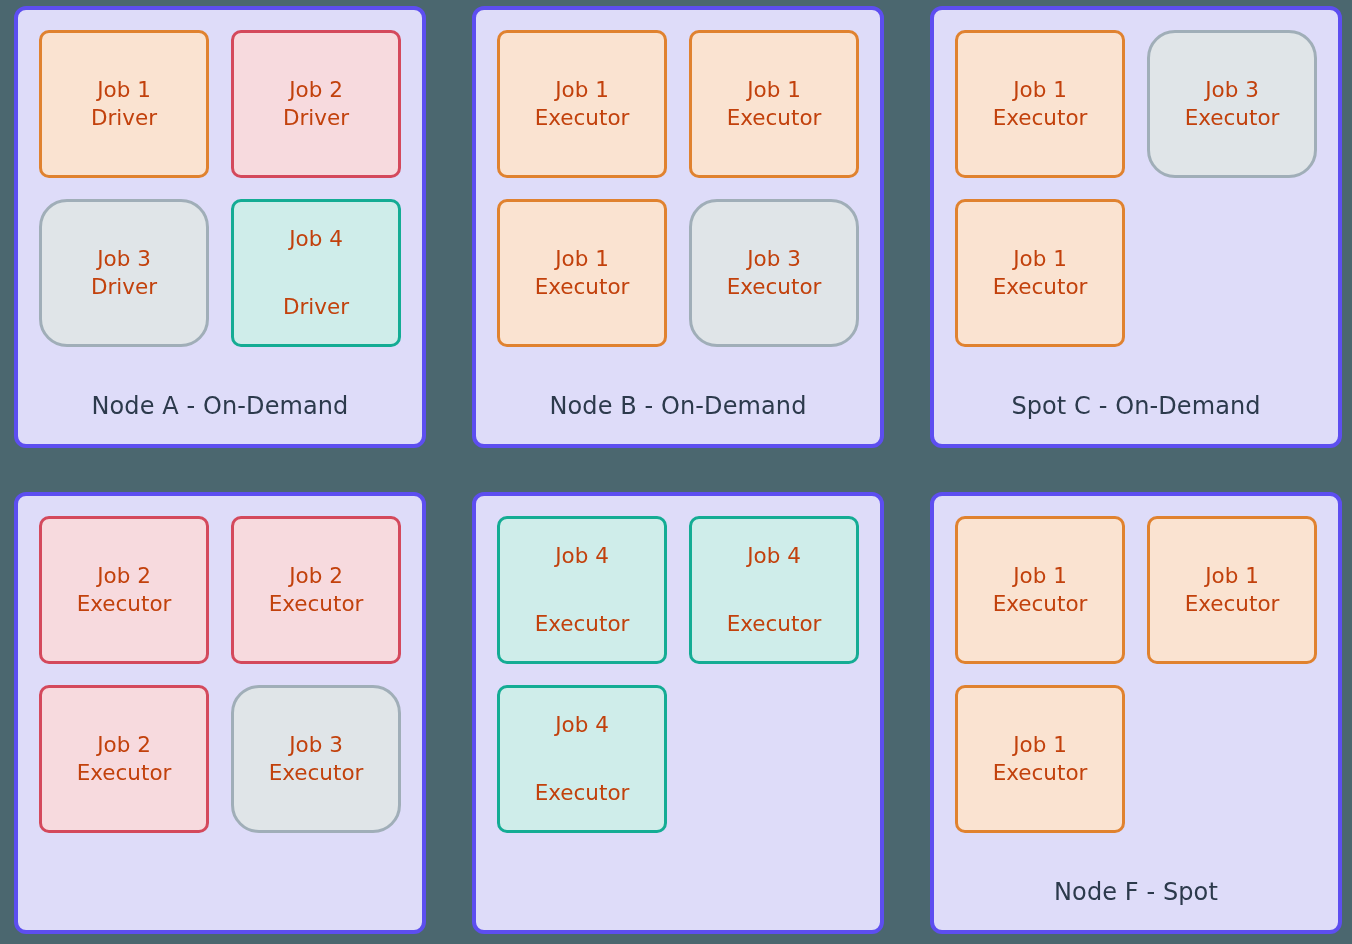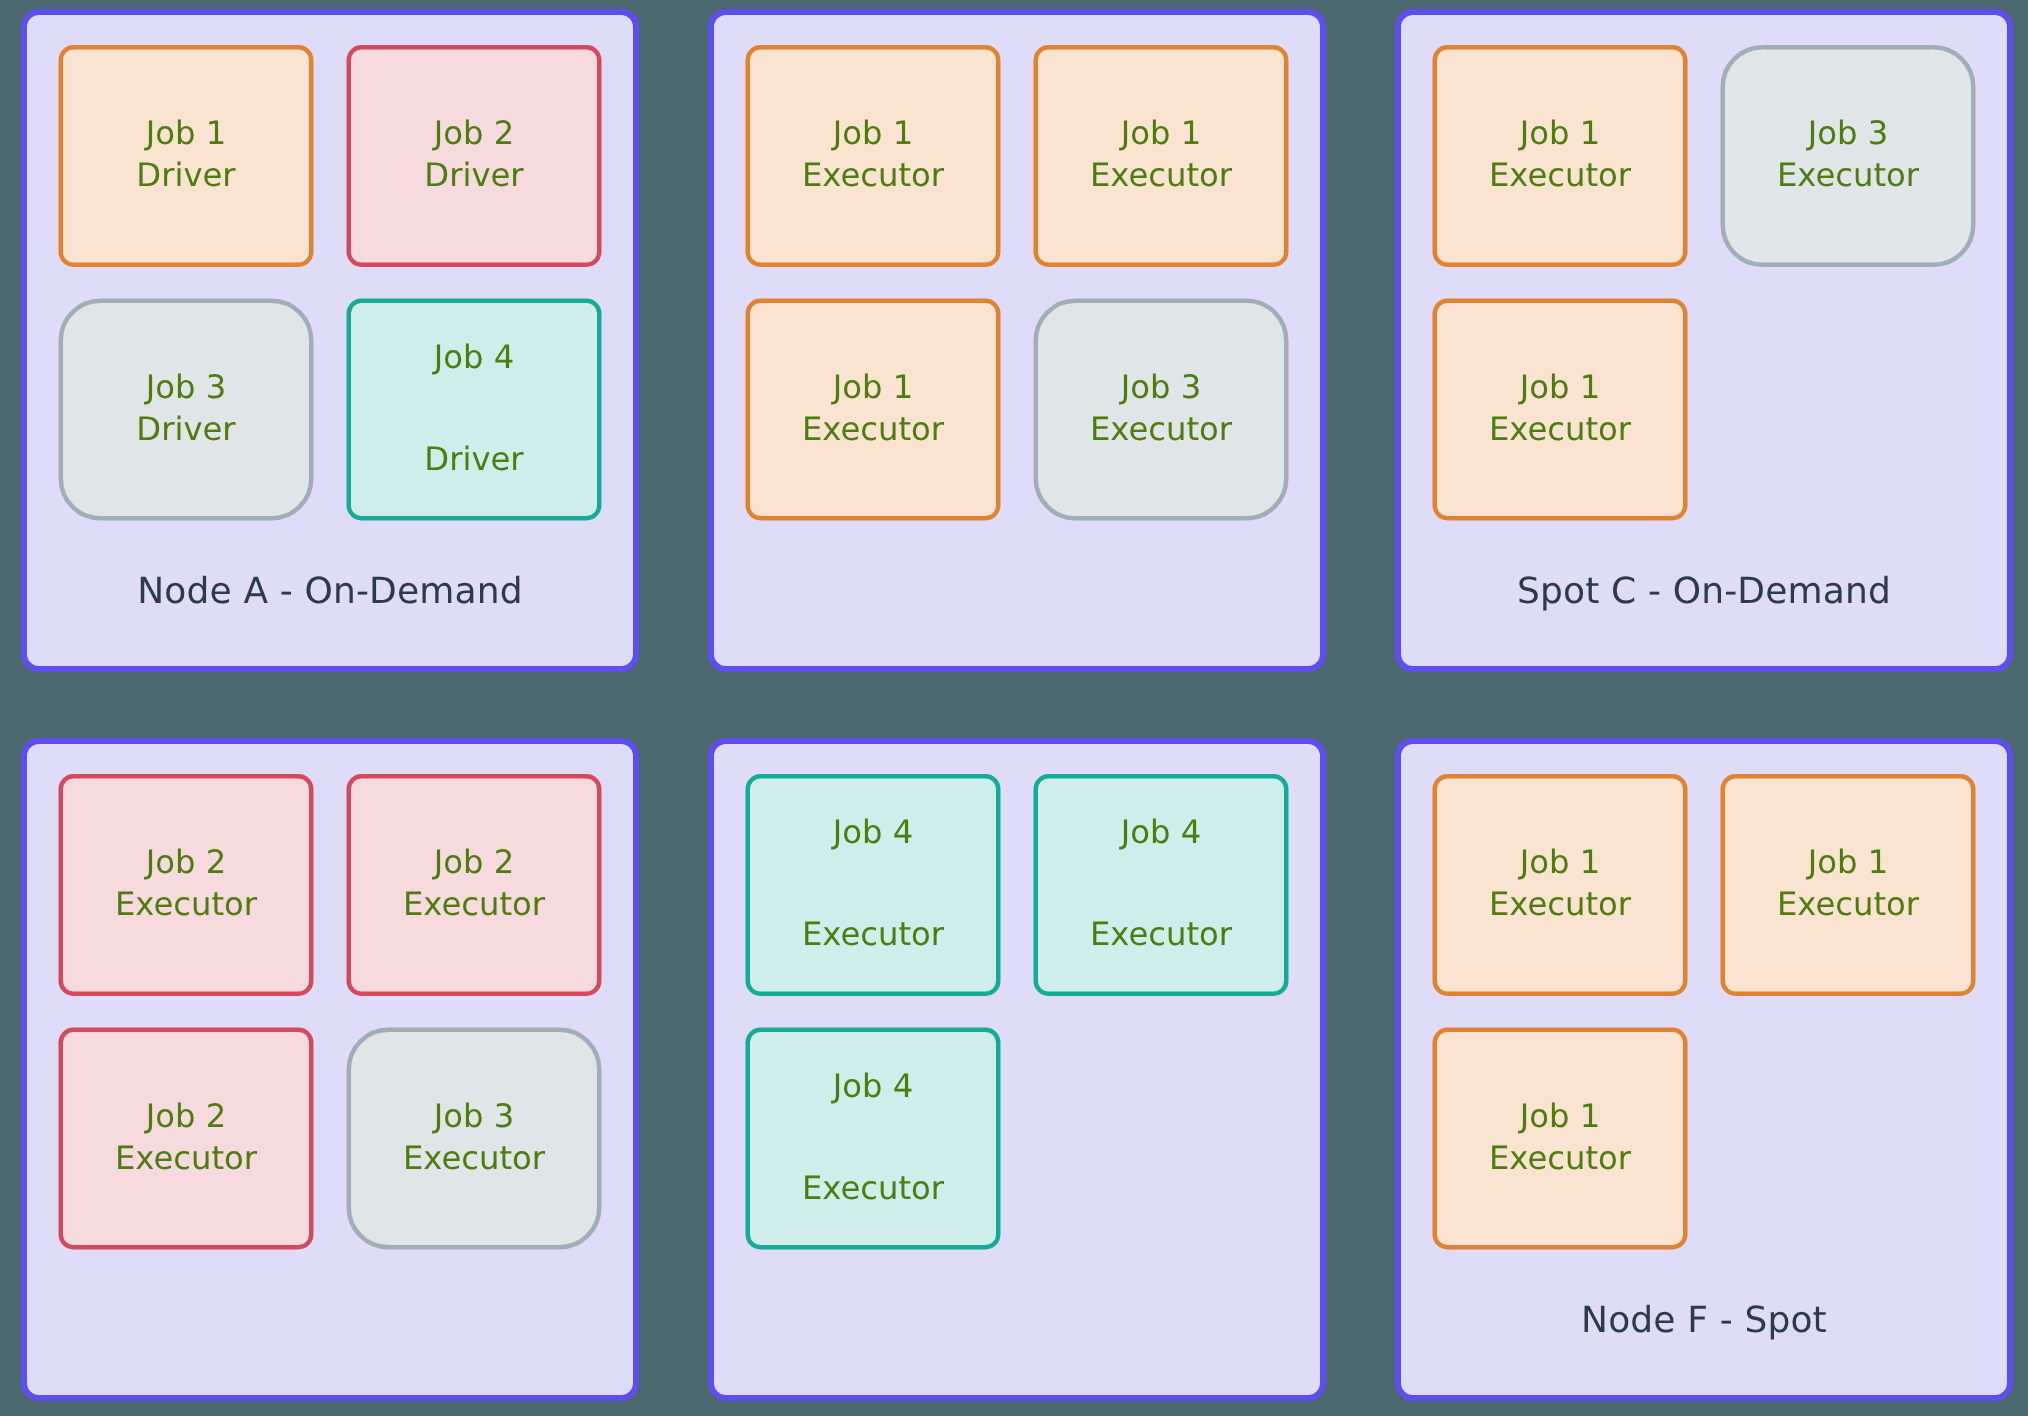--- a/index.html
+++ b/index.html
@@ -53,21 +53,21 @@
   .slot {
     box-sizing: border-box;
     border-radius: 10px;
     border: 3px solid transparent;
     display: flex;
     flex-direction: column;
     align-items: center;
     justify-content: center;
     line-height: 1.28;
     font-size: 21.5px;
-    color: #4d7c0f;
+    color: #c2410c;
     text-align: center;
   }
 
   .slot.empty {
     border-color: transparent;
     background: transparent;
   }
 
   .slot-line {
     display: block;
@@ -75,21 +75,21 @@
   }
 
   
   .theme-orange { background: #fae3d1; border-color: #e0822f; }
   .theme-red    { background: #f7dade; border-color: #d4495c; }
   .theme-gray   { background: #e0e5e8; border-color: #a0aeb8; border-radius: 28px; }
   .theme-teal   { background: #cfedea; border-color: #14ac94; gap: 40px; }
 
   .node-label {
     margin-top: auto;
-    margin-bottom: 12px;
+    margin-bottom: 0;
     padding-bottom: 24px;
     padding-top: 18px;
     font-size: 24px;
     color: #2c3a4c;
     letter-spacing: 0.1px;
     white-space: nowrap;
   }
 </style>
 </head>
 <body>
@@ -128,20 +128,21 @@
         </div>
         <div class="slot theme-orange">
           <span class="slot-line">Job 1</span>
           <span class="slot-line">Executor</span>
         </div>
         <div class="slot theme-gray">
           <span class="slot-line">Job 3</span>
           <span class="slot-line">Executor</span>
         </div>
       </div>
+      <div class="node-label">Node B - On-Demand</div>
     </div>
     <div class="node">
       <div class="slot-grid">
         <div class="slot theme-orange">
           <span class="slot-line">Job 1</span>
           <span class="slot-line">Executor</span>
         </div>
         <div class="slot theme-gray">
           <span class="slot-line">Job 3</span>
           <span class="slot-line">Executor</span>

